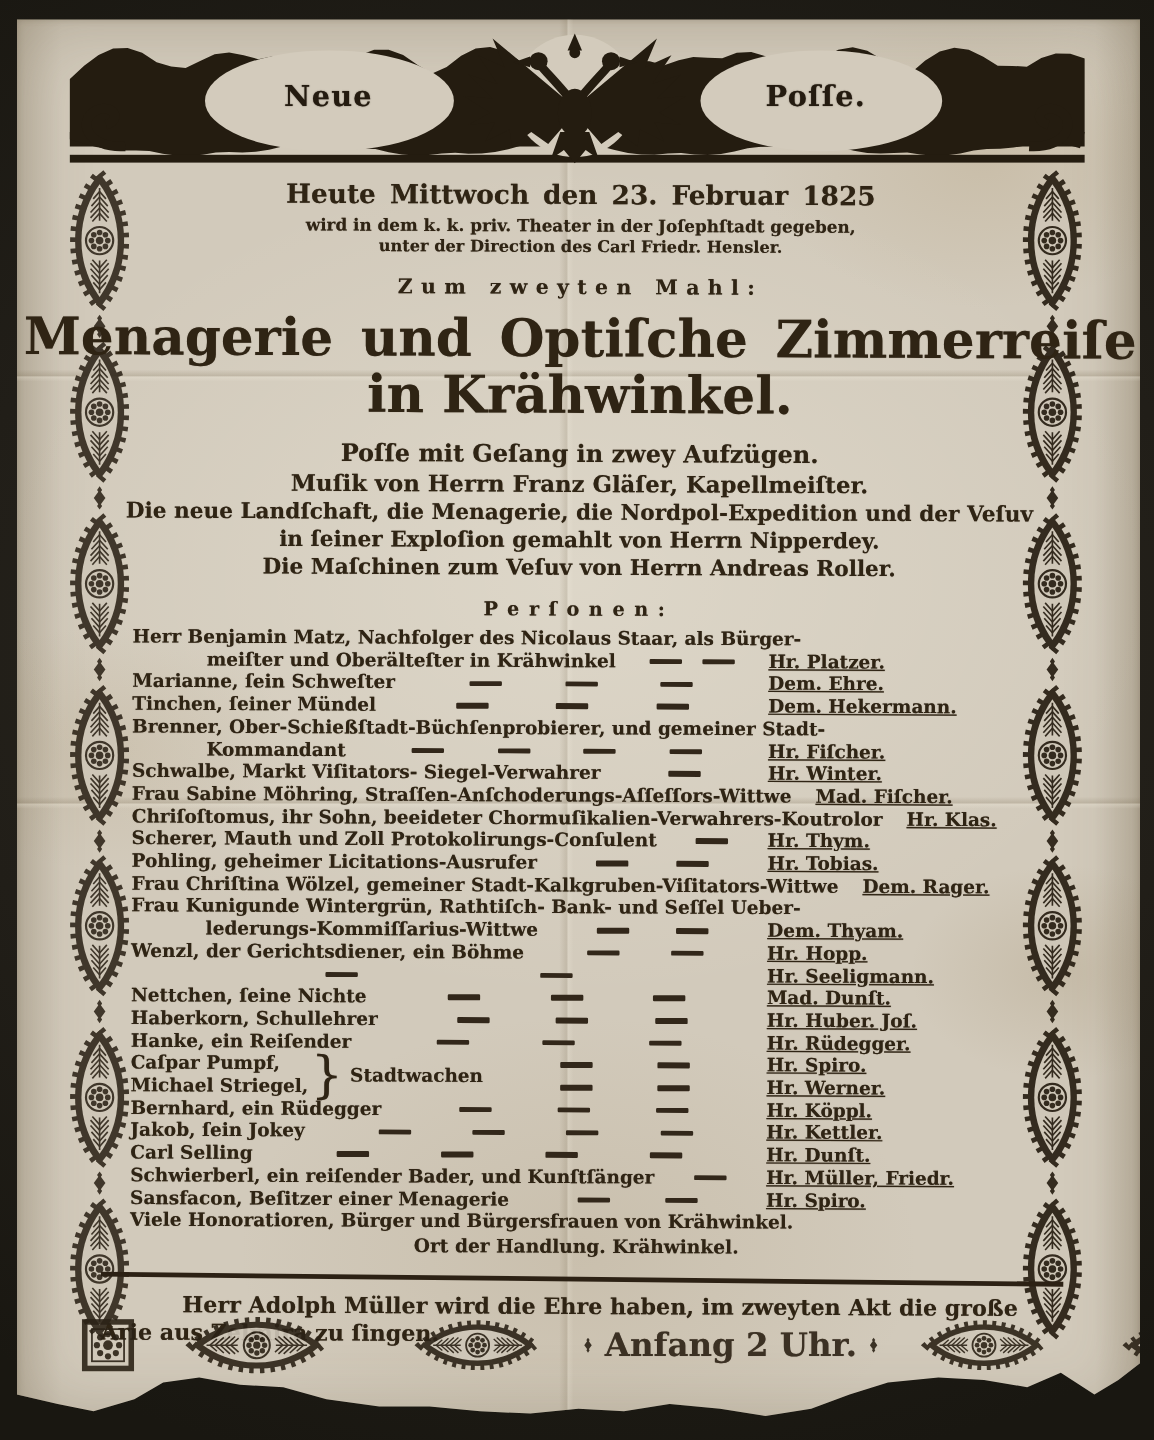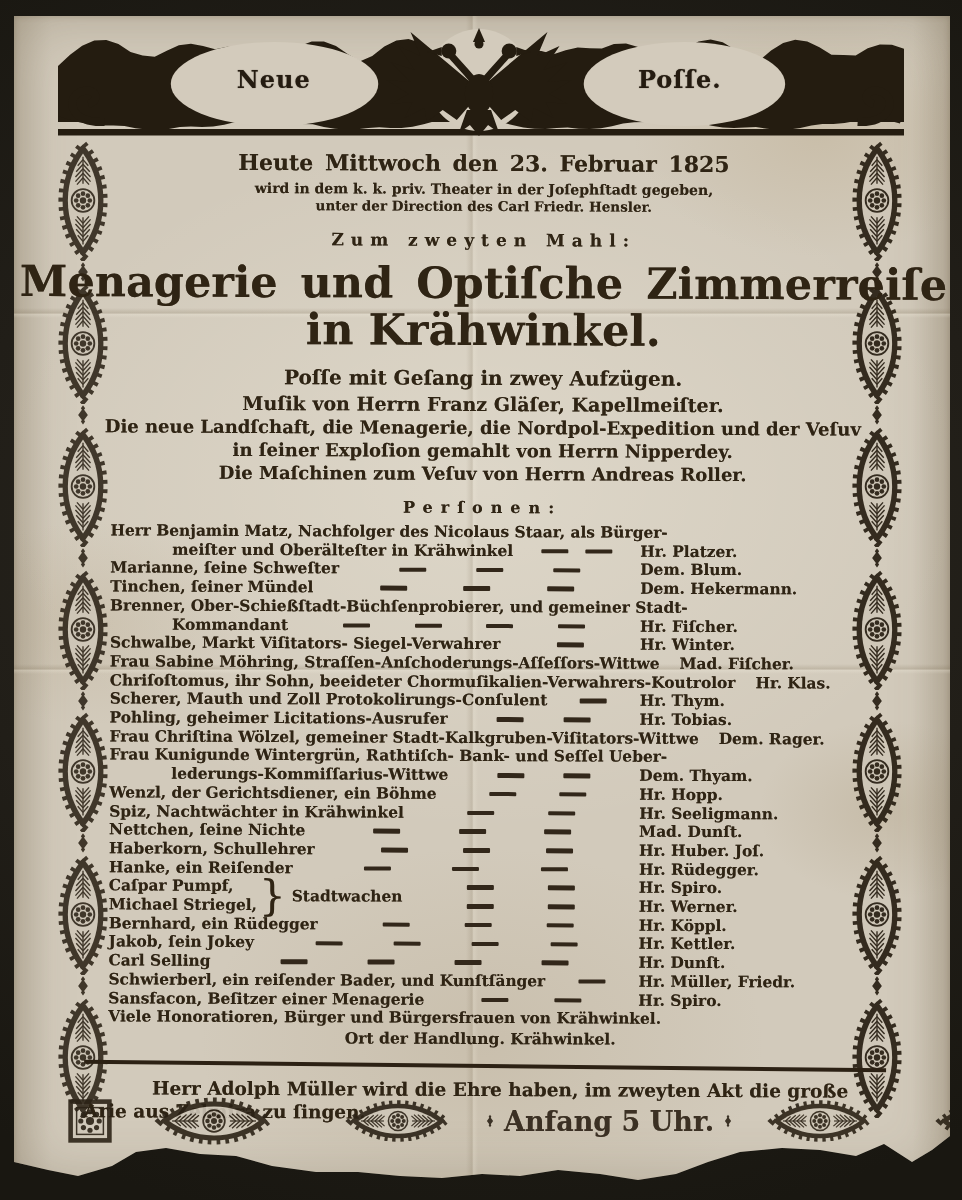--- a/index.html
+++ b/index.html
@@ -53,21 +53,21 @@
   .music{font-size:19px;font-weight:bold;margin-top:3px;}
   .scenery{font-size:18px;font-weight:bold;line-height:21px;margin-top:2px;}
   .machines{font-size:18px;font-weight:bold;margin-top:2px;}
   .personen{font-size:16px;font-weight:bold;letter-spacing:8px;margin-top:14px;}
   .cast{margin:6px 86px 0 96px;}
   .cast-row{display:flex;align-items:center;line-height:18.7px;min-height:18.7px;}
   .role{font-size:15.4px;font-weight:bold;white-space:nowrap;}
   .indent .role{padding-left:62px;}
   .filler{flex:1;display:flex;justify-content:space-evenly;align-items:center;padding:0 10px;}
   .dash{width:27px;height:4.5px;background:#32271a;border-radius:1px;}
-  .actor{width:224px;flex:none;font-size:15.4px;font-weight:bold;white-space:nowrap;}
+  .actor{width:224px;flex:none;font-size:15.4px;font-weight:bold;white-space:nowrap;text-decoration:underline;}
   .cast-group{display:flex;align-items:center;}
   .g-names{display:flex;flex-direction:column;}
   .g-names div{font-size:15.4px;font-weight:bold;line-height:18.7px;white-space:nowrap;}
   .g-brace{font-size:42px;font-weight:normal;line-height:.85;margin:0 2px;}
   .g-label{font-size:15.4px;font-weight:bold;margin-left:4px;white-space:nowrap;text-align:right;}
   .g-right{flex:1;display:flex;flex-direction:column;}
   .g-subrow{display:flex;align-items:center;line-height:18.7px;}
   .place-line{font-size:15.5px;font-weight:bold;margin-top:1px;}
   .rule{height:4px;background:#2c2114;margin:16px 62px 0 72px;transform:rotate(.35deg);}
   .note{margin:10px 66px 0 72px;font-size:18.5px;font-weight:bold;line-height:23px;
@@ -276,27 +276,27 @@
           </div>
           <div class="cast-row indent">
             <div class="role">meiſter und Oberälteſter in Krähwinkel</div>
             <div class="filler">
               <span class="dash"></span>
               <span class="dash"></span>
             </div>
             <div class="actor">Hr. Platzer.</div>
           </div>
           <div class="cast-row">
-            <div class="role">Marianne, ſeine Schweſter</div>
-            <div class="filler">
-              <span class="dash"></span>
-              <span class="dash"></span>
-              <span class="dash"></span>
-            </div>
-            <div class="actor">Dem. Blum.</div>
+            <div class="role">Marianne, ſein Schweſter</div>
+            <div class="filler">
+              <span class="dash"></span>
+              <span class="dash"></span>
+              <span class="dash"></span>
+            </div>
+            <div class="actor">Dem. Ehre.</div>
           </div>
           <div class="cast-row">
             <div class="role">Tinchen, ſeiner Mündel</div>
             <div class="filler">
               <span class="dash"></span>
               <span class="dash"></span>
               <span class="dash"></span>
             </div>
             <div class="actor">Dem. Hekermann.</div>
           </div>
@@ -367,21 +367,20 @@
           </div>
           <div class="cast-row">
             <div class="role">Wenzl, der Gerichtsdiener, ein Böhme</div>
             <div class="filler">
               <span class="dash"></span>
               <span class="dash"></span>
             </div>
             <div class="actor">Hr. Hopp.</div>
           </div>
           <div class="cast-row">
-            <div class="role">Spiz, Nachtwächter in Krähwinkel</div>
             <div class="filler">
               <span class="dash"></span>
               <span class="dash"></span>
             </div>
             <div class="actor">Hr. Seeligmann.</div>
           </div>
           <div class="cast-row">
             <div class="role">Nettchen, ſeine Nichte</div>
             <div class="filler">
               <span class="dash"></span>
@@ -492,21 +491,21 @@
         </svg>
       <svg class="h-fleuron big" viewBox="-82 -36 164 72">
           <use href="#fleuron-sym" transform="rotate(90)"></use>
         </svg>
       <svg class="h-fleuron" viewBox="-82 -36 164 72">
           <use href="#fleuron-sym" transform="rotate(90)"></use>
         </svg>
       <svg class="diamond-h" viewBox="-10 -18 20 36">
           <use href="#diamond-sym"></use>
         </svg>
-      <span class="time">Anfang 5 Uhr.</span>
+      <span class="time">Anfang 2 Uhr.</span>
       <svg class="diamond-h" viewBox="-10 -18 20 36">
           <use href="#diamond-sym"></use>
         </svg>
       <svg class="h-fleuron" viewBox="-82 -36 164 72">
           <use href="#fleuron-sym" transform="rotate(90)"></use>
         </svg>
       <svg class="h-fleuron" viewBox="-82 -36 164 72">
           <use href="#fleuron-sym" transform="rotate(90)"></use>
         </svg>
 

